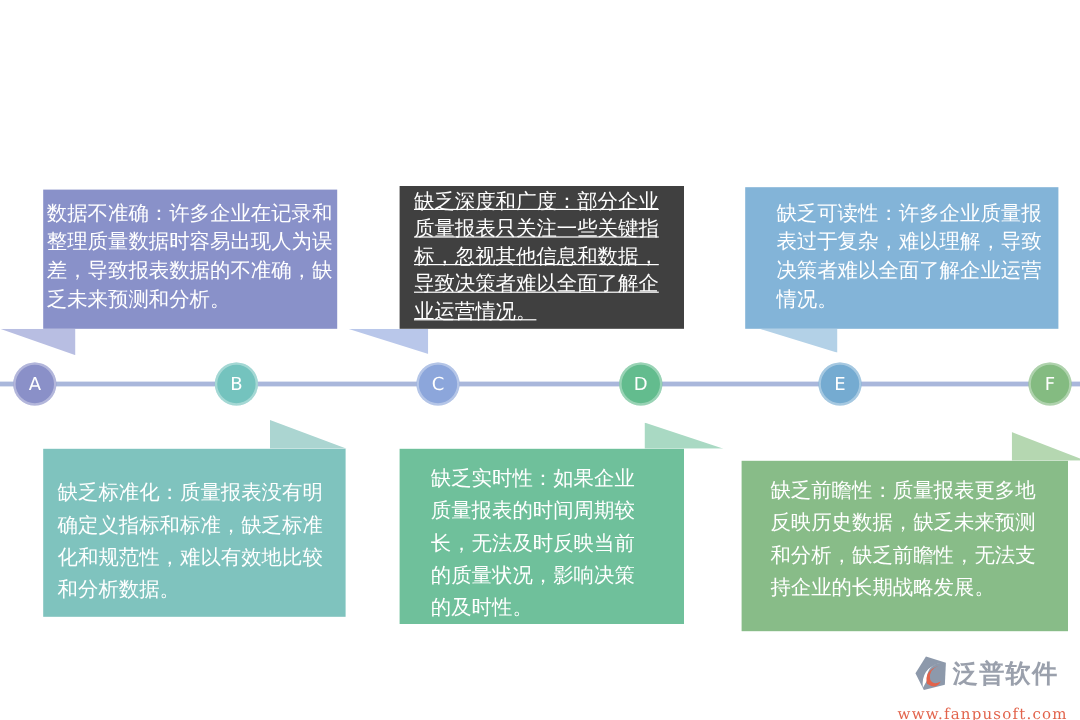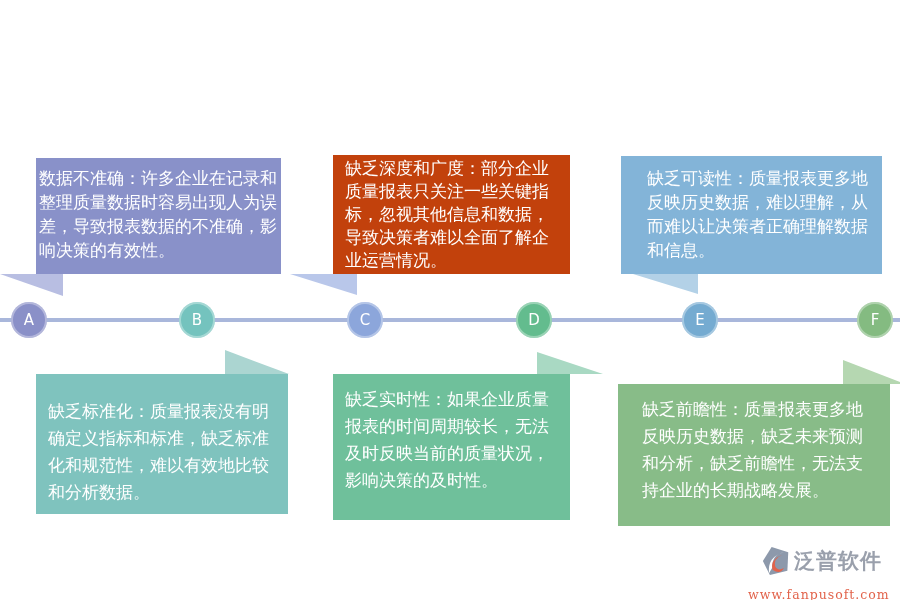--- a/index.html
+++ b/index.html
@@ -18,21 +18,21 @@
   .node-d{left:516px}.node-e{left:682px}.node-f{left:857px}
   
   .box{
     position:absolute;color:#fff;font-size:17px;line-height:24px;
     box-sizing:border-box;text-align:left;letter-spacing:0;
   }
   .box1{left:36px;top:158px;width:245px;height:116px;padding:8px 3px;}
   .box2{left:333px;top:155px;width:237px;height:119px;padding:2px 12px;line-height:23px;}
   .box3{left:621px;top:156px;width:261px;height:118px;padding:10px 12px 10px 26px;}
   .box4{left:36px;top:374px;width:252px;height:140px;padding:24px 12px;line-height:27px;}
-  .box5{left:333px;top:374px;width:237px;height:146px;padding:12px 12px;line-height:27px;}
+  .box5{left:333px;top:374px;width:237px;height:146px;padding:12px 26px;line-height:27px;}
   .box6{left:618px;top:384px;width:272px;height:142px;padding:12px 12px;line-height:27px;}
   
   .fold{position:absolute;}
   .fold-top{clip-path:polygon(0 0,100% 0,100% 100%);}     
   .fold-bottom{clip-path:polygon(0 0,100% 100%,0 100%);}  
   .fold1{left:0;top:274px;width:63px;height:22px;}
   .fold2{left:290px;top:274px;width:67px;height:21px;}
   .fold3{left:633px;top:274px;width:65px;height:20px;}
   .fold4{left:225px;top:350px;width:64px;height:24px;}
   .fold5{left:537px;top:352px;width:66px;height:22px;}
@@ -50,27 +50,27 @@
 
   <div class="tl-line" style="background-color: rgb(169, 183, 219);"></div>
 
   <div class="node node-a" style="background-color: rgb(138, 144, 200);">A</div>
   <div class="node node-b" style="background-color: rgb(116, 195, 190);">B</div>
   <div class="node node-c" style="background-color: rgb(140, 166, 219);">C</div>
   <div class="node node-d" style="background-color: rgb(99, 188, 142);">D</div>
   <div class="node node-e" style="background-color: rgb(117, 171, 209);">E</div>
   <div class="node node-f" style="background-color: rgb(132, 187, 129);">F</div>
 
-  <div class="box box1" style="background-color: rgb(137, 145, 201);">数据不准确：许多企业在记录和整理质量数据时容易出现人为误差，导致报表数据的不准确，影响决策的有效性。</div>
+  <div class="box box1" style="background-color: rgb(137, 145, 201);">数据不准确：许多企业在记录和整理质量数据时容易出现人为误差，导致报表数据的不准确，缺乏未来预测和分析。</div>
   <div class="fold fold-top fold1" style="background-color: rgb(184, 190, 226);"></div>
 
-  <div class="box box2" style="background-color: #c2410c;">缺乏深度和广度：部分企业质量报表只关注一些关键指标，忽视其他信息和数据，导致决策者难以全面了解企业运营情况。</div>
+  <div class="box box2" style="background-color: #404040; text-decoration: underline;">缺乏深度和广度：部分企业质量报表只关注一些关键指标，忽视其他信息和数据，导致决策者难以全面了解企业运营情况。</div>
   <div class="fold fold-top fold2" style="background-color: rgb(185, 199, 234);"></div>
 
-  <div class="box box3" style="background-color: rgb(131, 180, 216);">缺乏可读性：质量报表更多地反映历史数据，难以理解，从而难以让决策者正确理解数据和信息。</div>
+  <div class="box box3" style="background-color: rgb(131, 180, 216);">缺乏可读性：许多企业质量报表过于复杂，难以理解，导致决策者难以全面了解企业运营情况。</div>
   <div class="fold fold-top fold3" style="background-color: rgb(179, 209, 231);"></div>
 
   <div class="fold fold-bottom fold4" style="background-color: rgb(171, 213, 209);"></div>
   <div class="box box4" style="background-color: rgb(127, 195, 190);">缺乏标准化：质量报表没有明确定义指标和标准，缺乏标准化和规范性，难以有效地比较和分析数据。</div>
 
   <div class="fold fold-bottom fold5" style="background-color: rgb(169, 217, 195);"></div>
   <div class="box box5" style="background-color: rgb(111, 192, 155);">缺乏实时性：如果企业质量报表的时间周期较长，无法及时反映当前的质量状况，影响决策的及时性。</div>
 
   <div class="fold fold-bottom fold6" style="background-color: rgb(181, 215, 177);"></div>
   <div class="box box6" style="background-color: rgb(136, 188, 136); padding-left: 24px;">缺乏前瞻性：质量报表更多地反映历史数据，缺乏未来预测和分析，缺乏前瞻性，无法支持企业的长期战略发展。</div>

